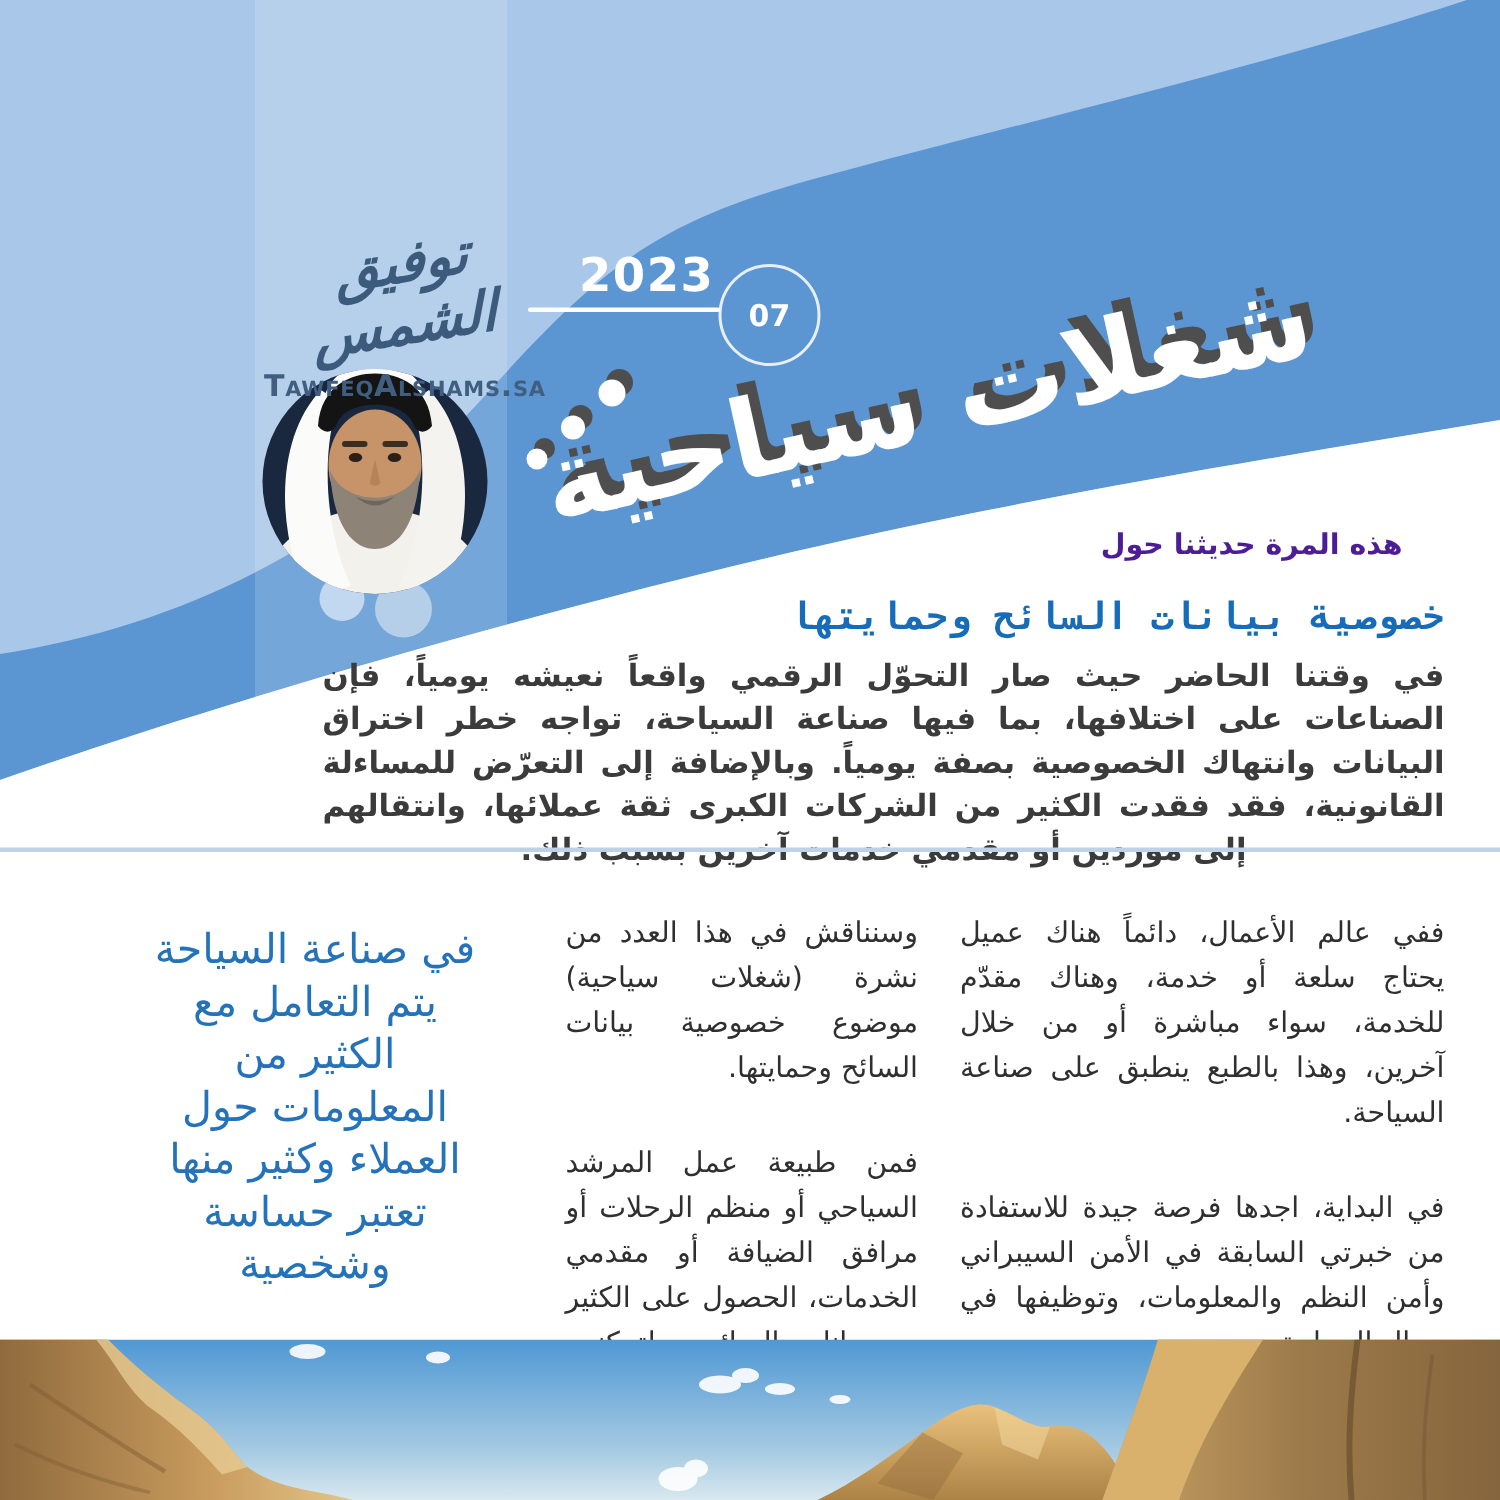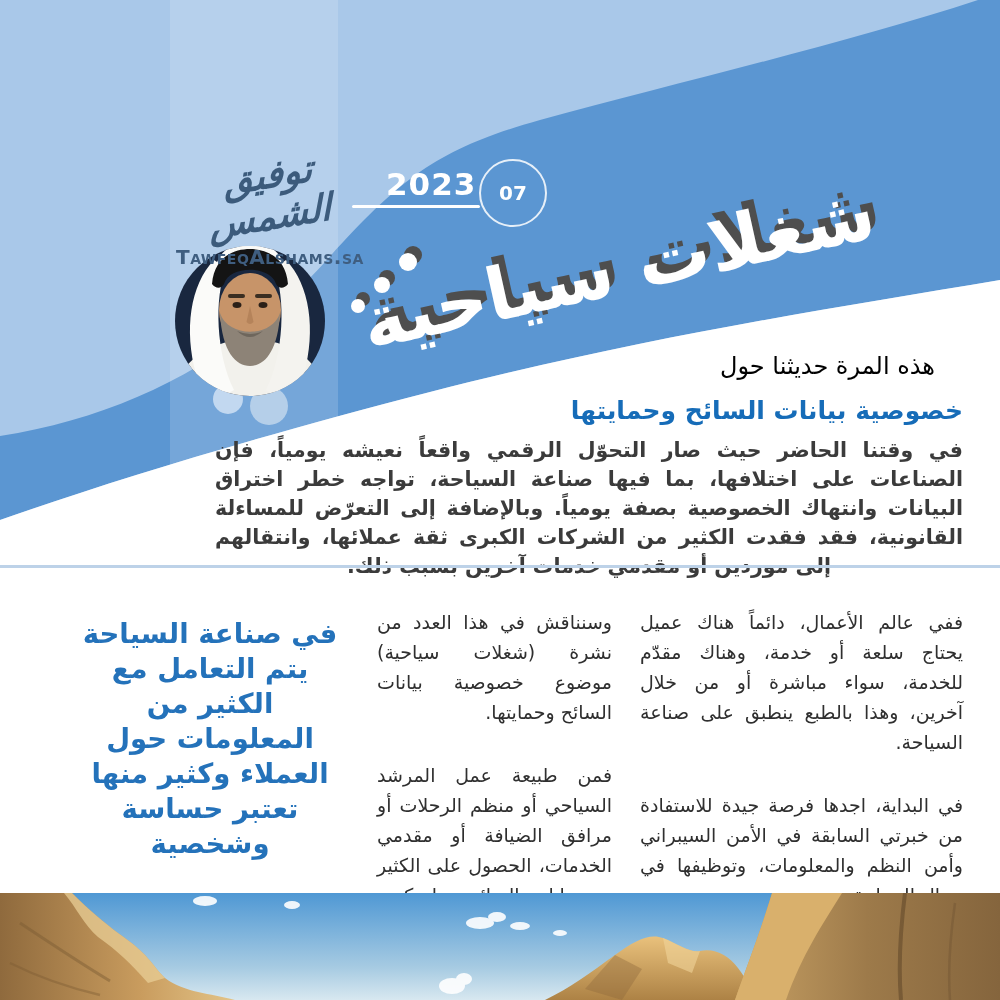--- a/index.html
+++ b/index.html
@@ -24,59 +24,59 @@
     font-weight:600;color:#3f5e80;
   }
 
   
   .issue-year{
     position:absolute;top:166px;left:386px;color:#ffffff;
     font-size:31px;font-weight:bold;letter-spacing:1px;
   }
   .issue-line{position:absolute;top:205px;left:352px;width:128px;height:3px;background:#ffffff;border-radius:2px;}
   .issue-circle{
-    position:absolute;top:159px;left:479px;width:64px;height:64px;border-radius:50%;
+    position:absolute;top:176px;left:479px;width:64px;height:64px;border-radius:50%;
     border:2px solid rgba(255,255,255,.85);display:flex;align-items:center;justify-content:center;
   }
   .issue-number{color:#ffffff;font-size:20px;font-weight:bold;}
 
   
   .masthead{
     position:absolute;left:372px;top:282px;margin:0;white-space:nowrap;
     direction:rtl;color:#ffffff;font-size:73px;font-weight:bold;line-height:1.15;
     letter-spacing:1px;
     transform:rotate(-12.5deg);transform-origin:left bottom;
     text-shadow:7px -8px 0 #4e4e4e;
   }
 
   
   .kicker{
     position:absolute;top:352px;right:65px;direction:rtl;
-    color:#000000;font-size:24px;font-weight:400;
+    color:#4c1d95;font-size:19px;font-weight:700;
   }
   .heading{
     position:absolute;top:396px;right:37px;margin:0;direction:rtl;
-    color:#166cb8;font-size:25px;font-weight:bold;
+    color:#166cb8;font-size:25px;font-weight:bold;font-family:Liberation Mono, monospace;
   }
   .lead{
     position:absolute;top:436px;right:37px;width:748px;margin:0;direction:rtl;
     color:#3b3b3b;font-size:20.5px;line-height:29px;font-weight:700;
     text-align:justify;text-align-last:center;
   }
 
   .divider{position:absolute;top:565px;left:0;width:1000px;height:3px;background:#bdd2e8;}
 
   
   .col{position:absolute;direction:rtl;color:#2f2f2f;font-size:19px;line-height:30px;text-align:justify;}
   .col p{margin:16px 0 33px 0;}
   .col-right{top:591px;right:37px;width:323px;}
   .col-middle{top:591px;right:388px;width:235px;}
   .pull-quote{
     position:absolute;top:616px;left:70px;width:280px;direction:rtl;
-    color:#2472ba;font-size:27.5px;font-weight:bold;line-height:35px;
+    color:#2472ba;font-size:27.5px;font-weight:normal;line-height:35px;
     text-align:center;white-space:pre-line;
   }
 
   
   .photo{position:absolute;left:0;top:893px;}
 </style>
 </head>
 <body>
 
 <div class="page">

